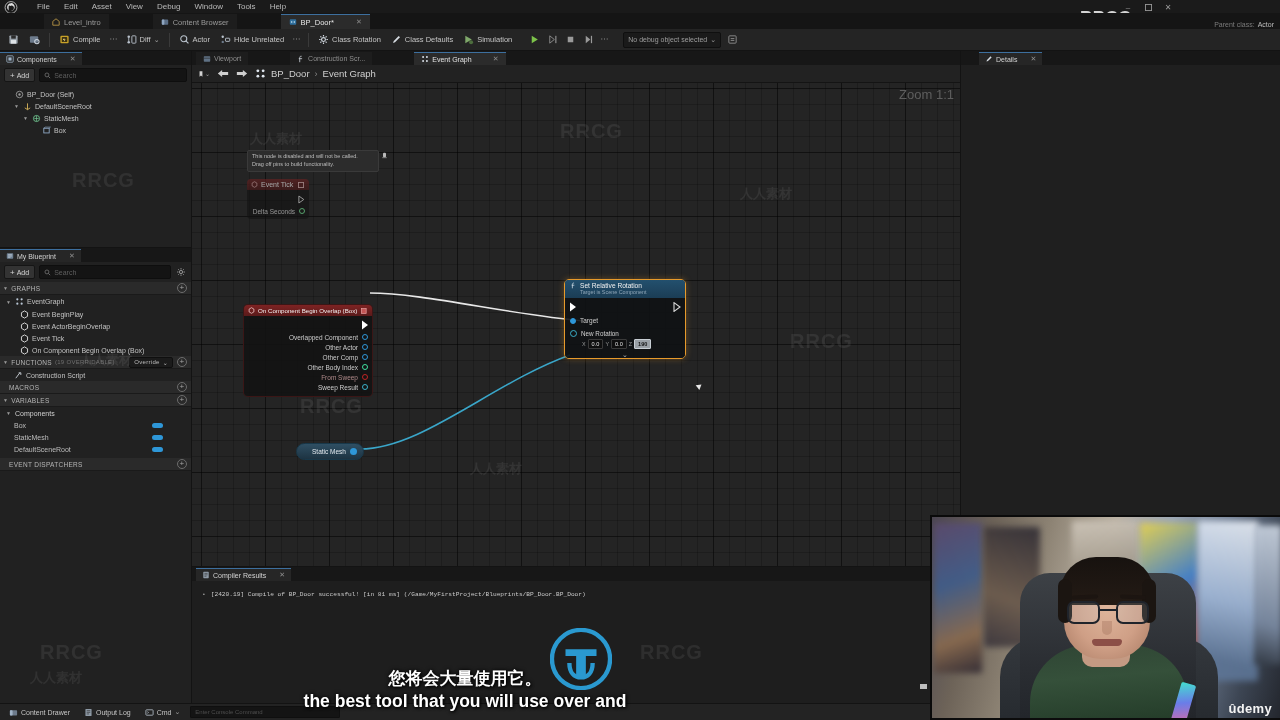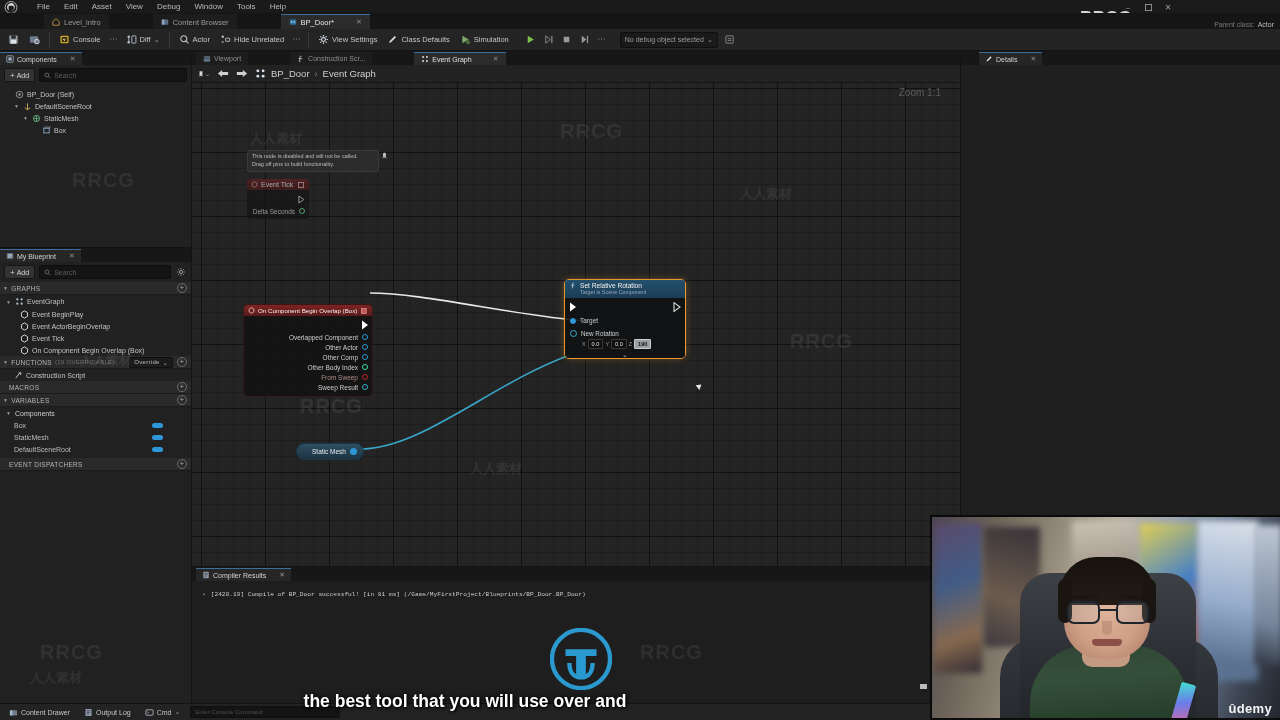--- a/index.html
+++ b/index.html
@@ -169,21 +169,21 @@
     background-image:
       linear-gradient(to right, rgba(0,0,0,.20) 1px, transparent 1px),
       linear-gradient(to bottom, rgba(0,0,0,.20) 1px, transparent 1px),
       linear-gradient(to right, rgba(0,0,0,.42) 1px, transparent 1px),
       linear-gradient(to bottom, rgba(0,0,0,.42) 1px, transparent 1px);
     background-size: 16px 16px, 16px 16px, 64px 64px, 64px 64px;
     background-position: 9px 5px, 9px 5px, 9px 5px, 9px 5px;
     overflow: hidden;
   }
   .zoomlabel {
-    position: absolute; right: 19px; top: 36px; font-size: 10px; color: #5e5e5e;
+    position: absolute; right: 6px; top: 36px; font-size: 13px; color: #5e5e5e;
     z-index: 30;
   }
 
   
   .node { position: absolute; border-radius: 4px; }
   .node-hdr {
     display: flex; align-items: center; gap: 4px; padding: 2px 5px 2px 4px;
     border-radius: 4px 4px 0 0; font-size: 7px; color: #f0f0f0;
     white-space: nowrap;
   }
@@ -442,21 +442,21 @@
         <circle cx="8.6" cy="8.3" r="2.4" fill="none" stroke="#cdd6e0" stroke-width="1.1"></circle>
       </svg>
     </div>
     <div class="tb-sep"></div>
     <div class="tb-btn">
       <svg class="tb-ico" viewBox="0 0 12 12">
         <rect x="1.5" y="2" width="9" height="8.2" rx="1.2" fill="#c9a227"></rect>
         <rect x="3" y="3.4" width="6" height="5.4" rx=".6" fill="#3a3014"></rect>
         <path d="M5.6 4.3 L4.2 6.6 h1.5 l-.5 1.9 2.1-2.6H5.9z" fill="#f2dd86"></path>
       </svg>
-      <span>Console</span>
+      <span>Compile</span>
     </div>
     <div class="tb-dots">⋮</div>
     <div class="tb-btn">
       <svg class="tb-ico" viewBox="0 0 12 12">
         <circle cx="3" cy="3" r="1.4" fill="#b9c2cc"></circle>
           <circle cx="3" cy="9" r="1.4" fill="#b9c2cc"></circle>
         <path d="M3 4.4 V7.6" stroke="#b9c2cc" stroke-width="1"></path>
         <rect x="6.4" y="2" width="4.4" height="8" rx=".8" fill="none" stroke="#b9c2cc" stroke-width="1"></rect>
       </svg>
       <span>Diff</span>
@@ -480,21 +480,21 @@
     </div>
     <div class="tb-dots">⋮</div>
     <div class="tb-sep"></div>
     <div class="tb-btn">
       <svg class="tb-ico" viewBox="0 0 12 12">
         <circle cx="6" cy="6" r="2.1" fill="none" stroke="#cfd6dd" stroke-width="1.2"></circle>
         <g stroke="#cfd6dd" stroke-width="1.3">
           <path d="M6 1.2V2.8M6 9.2v1.6M1.2 6h1.6M9.2 6h1.6M2.6 2.6l1.1 1.1M8.3 8.3l1.1 1.1M9.4 2.6L8.3 3.7M3.7 8.3L2.6 9.4"></path>
         </g>
       </svg>
-      <span>View Settings</span>
+      <span>Class Rotation</span>
     </div>
     <div class="tb-btn">
       <svg class="tb-ico" viewBox="0 0 12 12">
         <path d="M2.2 9.8 L3 7.6 L8.4 2.2 L9.8 3.6 L4.4 9 Z" fill="#d7dde3"></path>
       </svg>
       <span>Class Defaults</span>
     </div>
     <div class="tb-btn">
       <svg class="tb-ico" viewBox="0 0 12 12">
         <path d="M2.5 1.8 L9.6 6 L2.5 10.2 Z" fill="#7fa86a"></path>
@@ -1007,20 +1007,21 @@
       </svg>
       <span>Cmd</span>
       <span style="font-size:7px;color:#a0a0a0">⌄</span>
     </div>
     <div class="console-in">
       <span>Enter Console Command</span>
     </div>
   </div>
 
   <div class="subs">
+    <div class="sub-line cn">您将会大量使用它。</div>
     <div class="sub-line">the best tool that you will use over and</div>
   </div>
   <div class="sub-dot"></div>
 
   <svg class="center-logo" viewBox="0 0 64 64">
     <circle cx="32" cy="32" r="30" fill="none" stroke="#2b9fd8" stroke-width="4.5"></circle>
     <path d="M16 22 h32 v7 h-11 v22 h-10 V29 H16 Z" fill="#2b9fd8"></path>
     <path d="M20 36 c0 10 5 15 12 15 s12-5 12-15" fill="none" stroke="#2b9fd8" stroke-width="4.5"></path>
   </svg>
 

